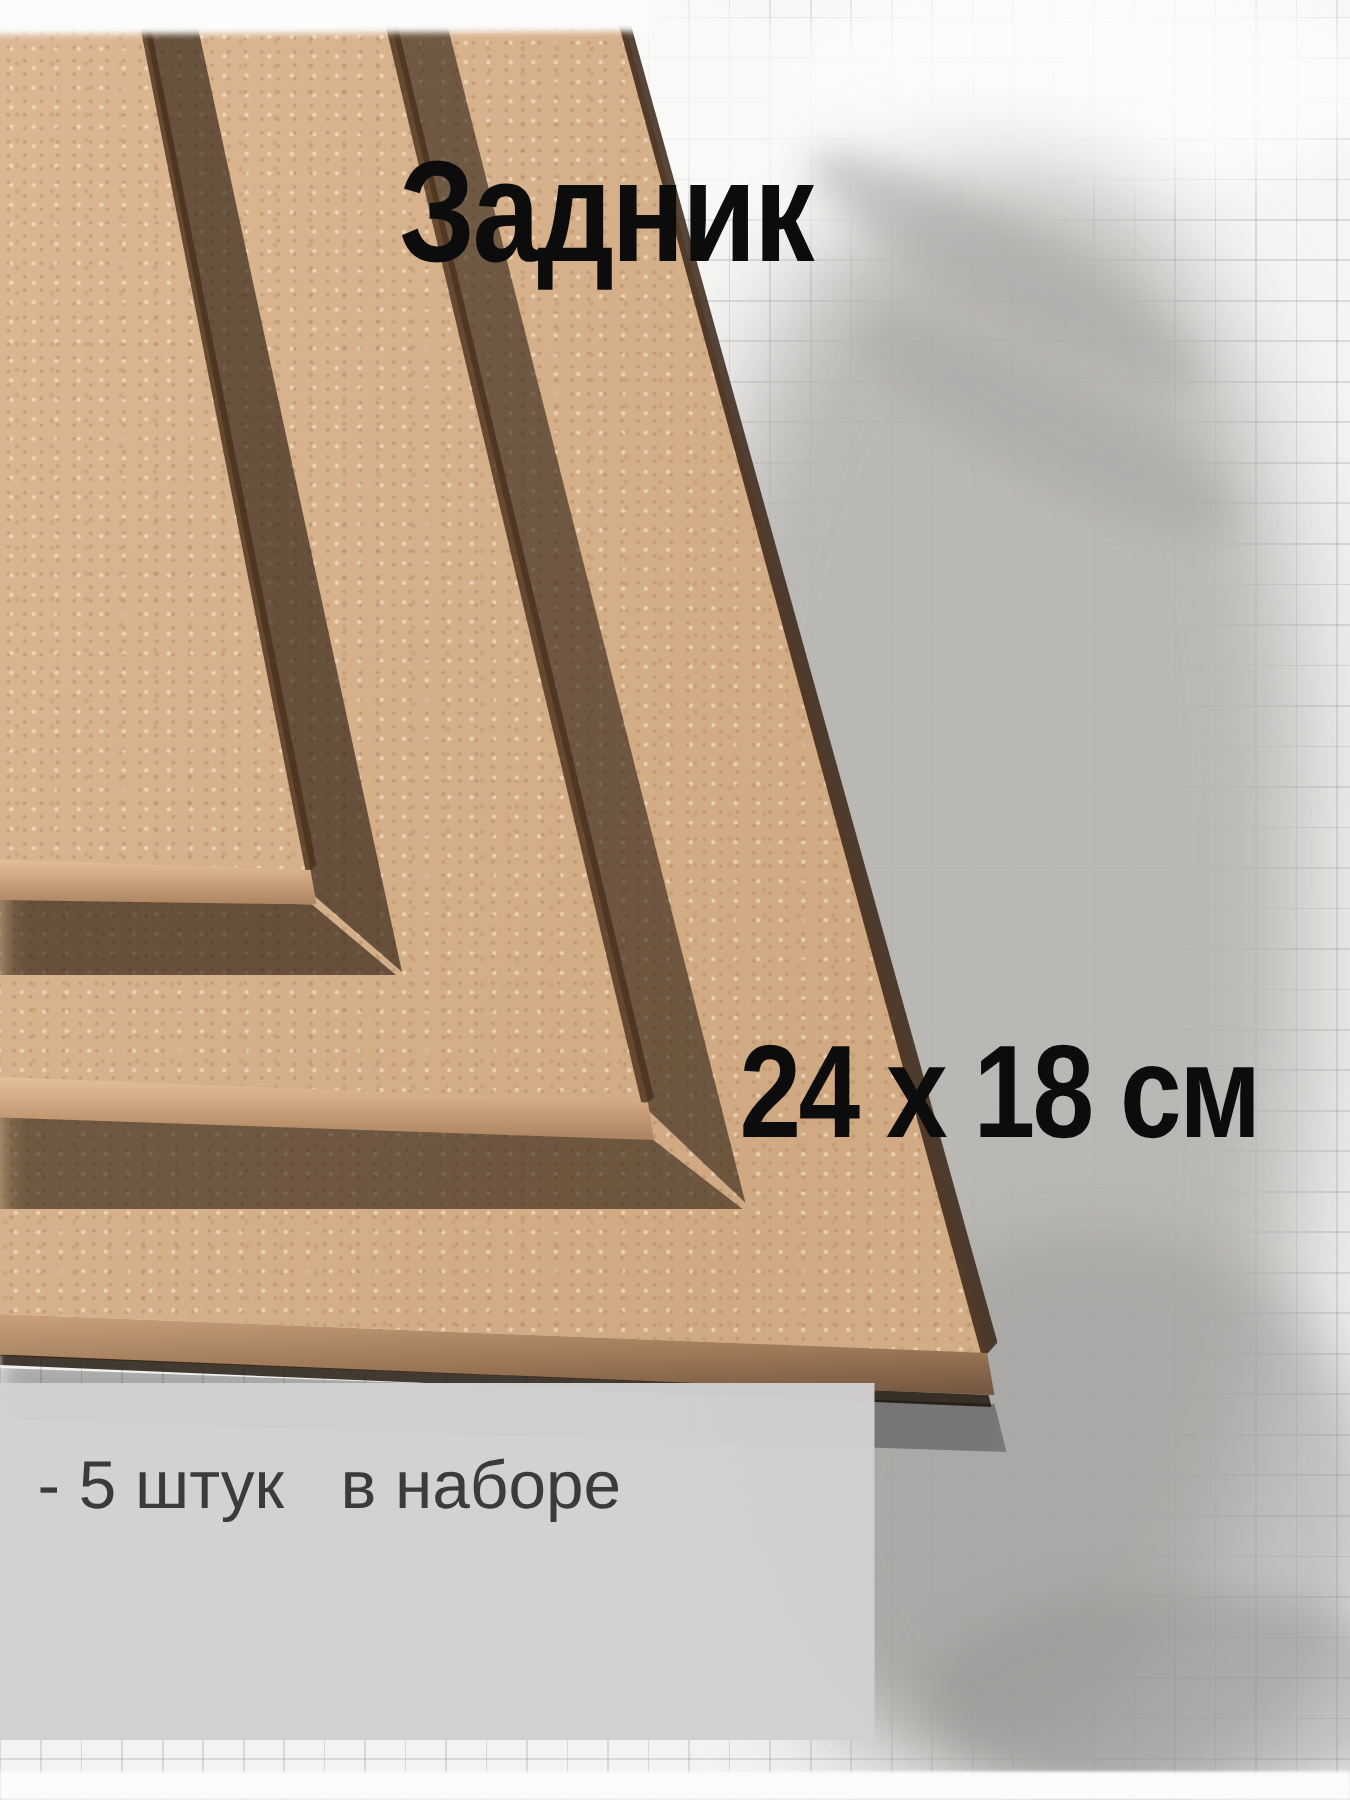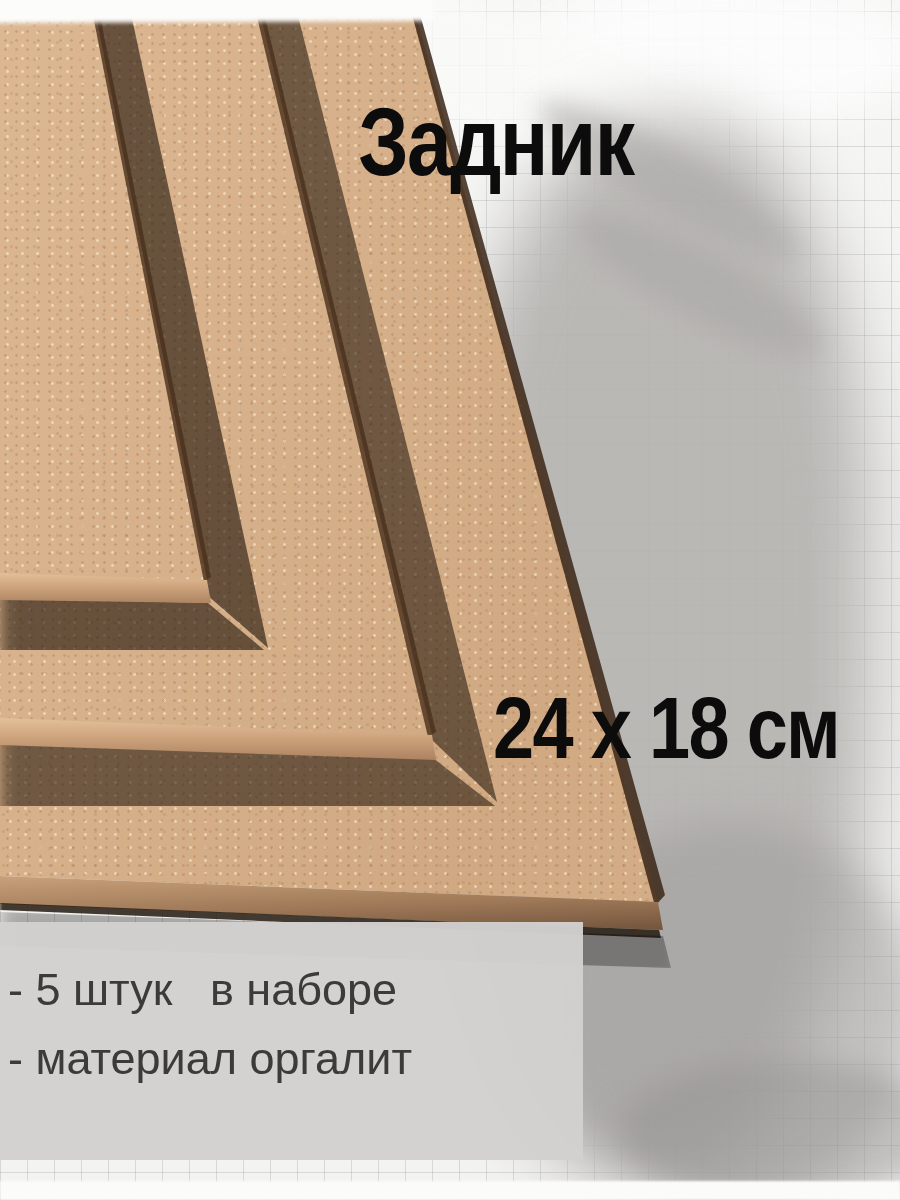--- a/index.html
+++ b/index.html
@@ -83,31 +83,31 @@
     background:rgba(72,48,28,.8);}
   .b1-face{left:0;top:571px;width:215px;height:36px;
     clip-path:polygon(0px 2px,207px 9px,211px 32px,0px 29px);}
 
   .top-white-strip{left:-6px;top:-8px;width:440px;height:30px;background:#fcfcfb;
     filter:blur(2px);transform:rotate(-.3deg);}
   .bottom-white-strip{left:0;top:1181px;width:900px;height:19px;background:#fbfbfa;
     filter:blur(1px);}
 
   
-  .title{color:#0c0c0c;font-weight:700;text-align:right;white-space:nowrap;}
+  .title{color:#0c0c0c;font-weight:700;text-align:left;white-space:nowrap;}
   .title .tt{display:inline-block;transform:scaleX(.84);transform-origin:center;
     letter-spacing:-2px;}
   .title1{left:240px;top:96px;width:420px;font-size:96px;line-height:92px;}
   .title2{left:215px;top:252px;width:460px;font-size:96px;line-height:92px;}
   .sizelbl{left:460px;top:680px;width:410px;font-size:88px;line-height:96px;}
 
   
   .panel{left:0;top:922px;width:583px;height:238px;background:rgba(210,209,207,.97);}
   .feature{white-space:pre;color:#3b3b3b;font-size:45px;line-height:69px;
-    padding-left:8px;}
+    padding-left:25px;}
   .panel-inner{padding-top:33px;}
 </style>
 </head>
 <body>
 
 <div id="stage">
 
   <div class="full grid"></div>
   <div class="abs white-cloud"></div>
   <div class="abs white-streak"></div>
@@ -142,19 +142,18 @@
   <div class="abs title title1">
     <span class="tt">Задник</span>
   </div>
   <div class="abs title sizelbl">
     <span class="tt">24 x 18 см</span>
   </div>
 
   <div class="abs panel">
     <div class="panel-inner">
       <div class="feature">- 5 штук   в наборе</div>
-      <div class="feature">- материал оргалит</div>
     </div>
   </div>
 
   <div class="abs bottom-white-strip"></div>
 
 </div>
 
 </body></html>

